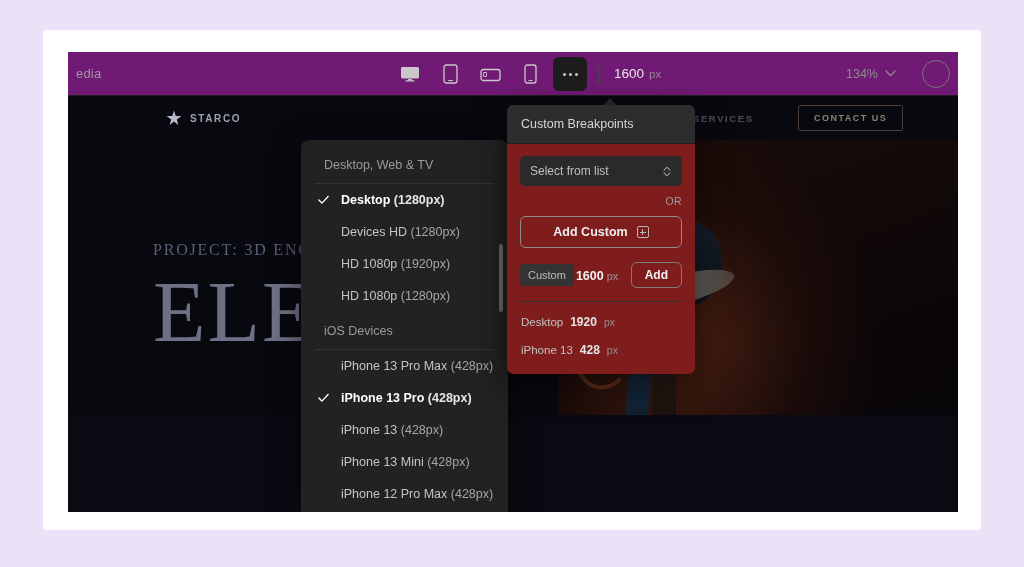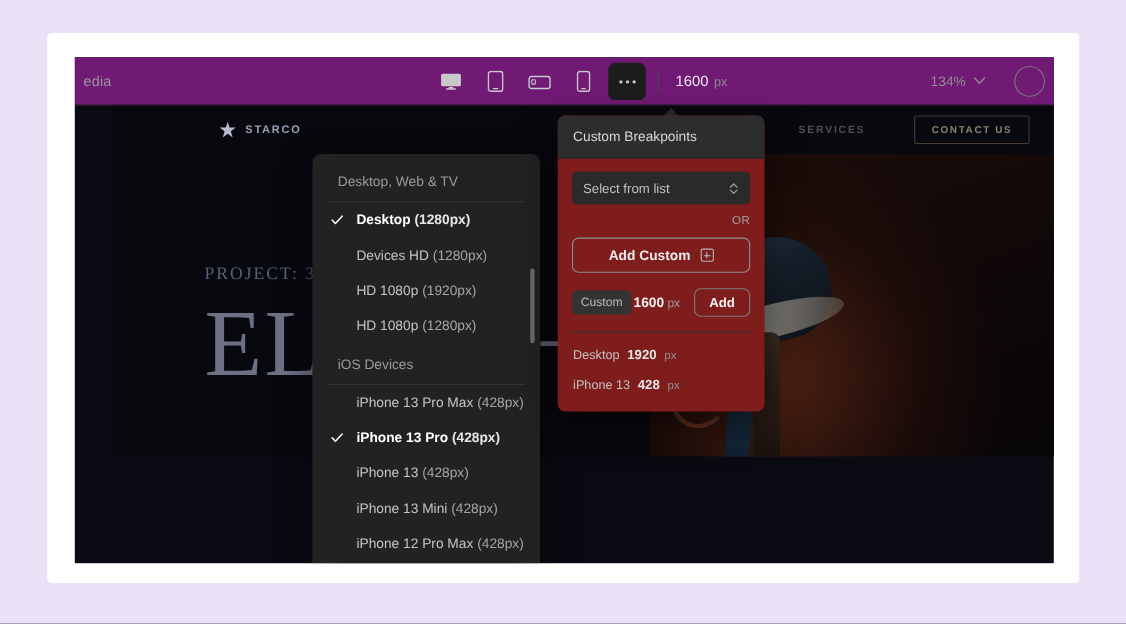--- a/index.html
+++ b/index.html
@@ -116,21 +116,20 @@
     border: 1.5px solid #777;
   }
 
   
   .canvas {
     position: absolute;
     left: 0; top: 44px;
     width: 890px; height: 319px;
     background: #08080f;
     overflow: hidden;
-    margin-left: 33px;
   }
   .hero-art {
     position: absolute;
     right: 0; top: 44px;
     width: 400px; height: 372px;
     background:
       radial-gradient(ellipse 70% 80% at 30% 55%, rgba(86,36,20,.85) 0%, rgba(40,16,10,.55) 45%, rgba(6,6,10,0) 72%),
       linear-gradient(160deg, #1c0d09 0%, #0b0608 60%, #07070c 100%);
   }
   .art-obj {
@@ -237,21 +236,21 @@
     font-size: 86px;
     line-height: .92;
     letter-spacing: 2px;
     color: #6e7186;
     white-space: nowrap;
   }
 
   
   .device-dropdown {
     position: absolute;
-    left: 216px;
+    left: 233px;
     top: 88px;
     width: 207px;
     height: 372px;
     background: #222222;
     border-radius: 8px 8px 0 0;
     box-shadow: 0 8px 30px rgba(0,0,0,.55);
     overflow: hidden;
     padding-top: 6px;
   }
   .dd-group-label {

